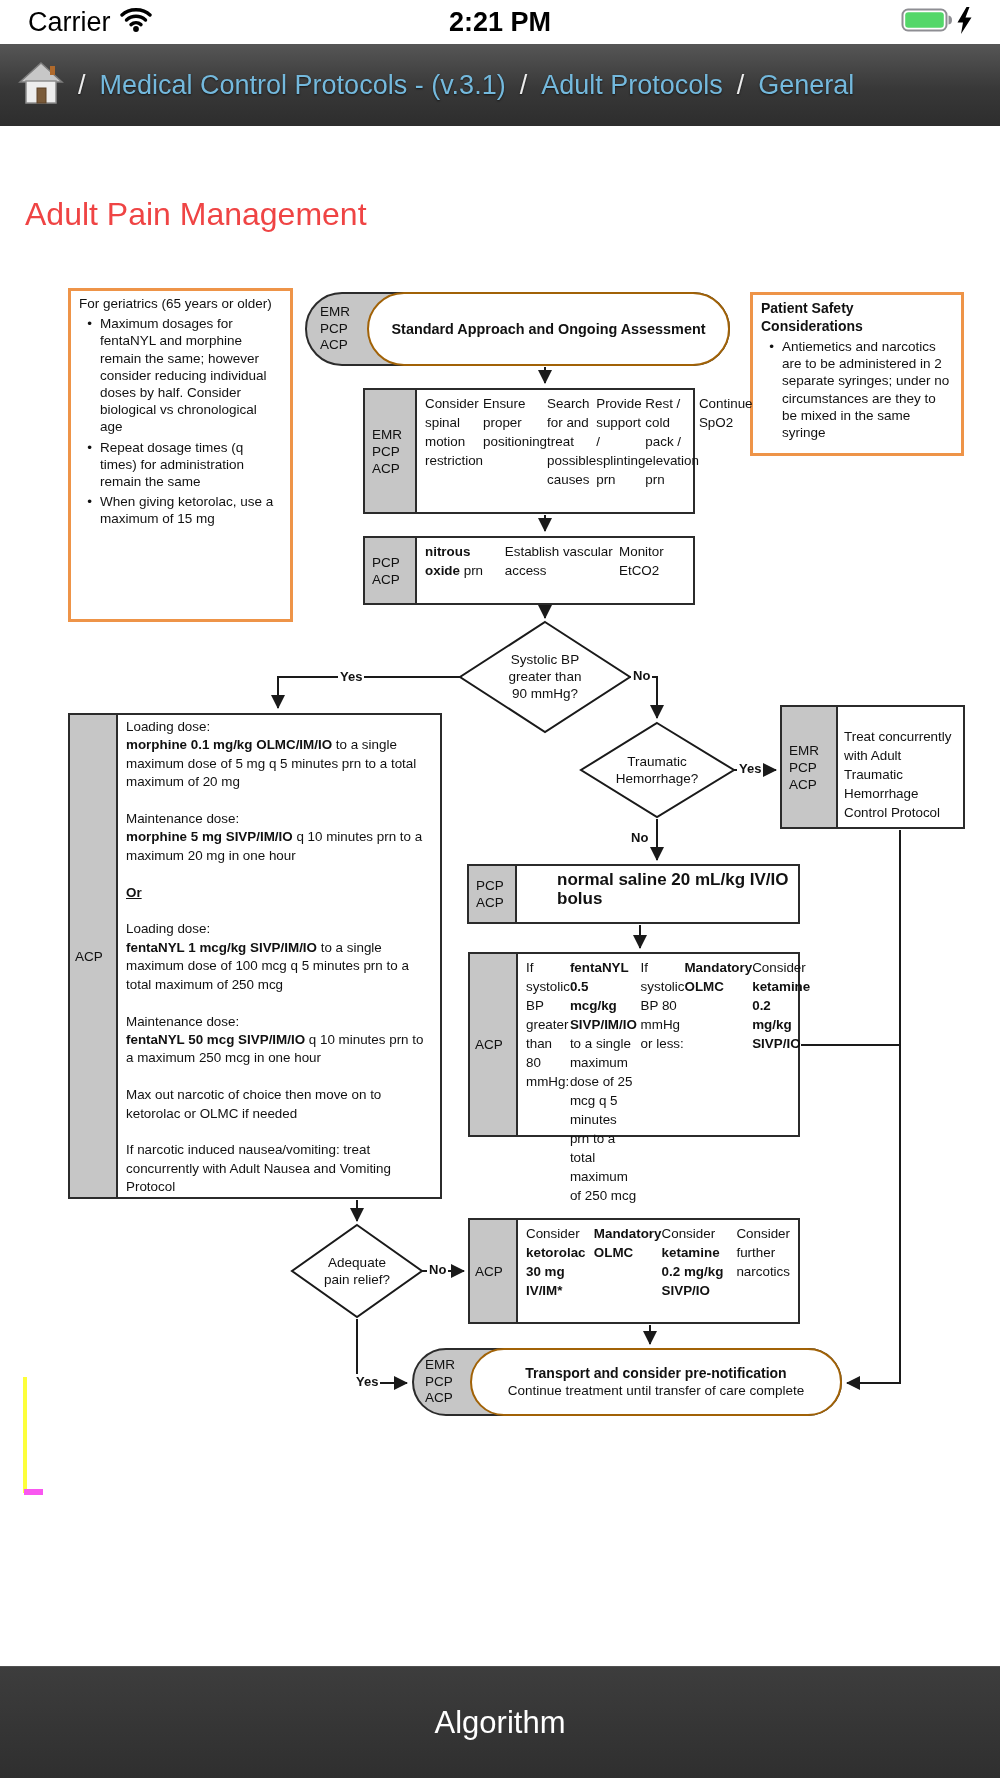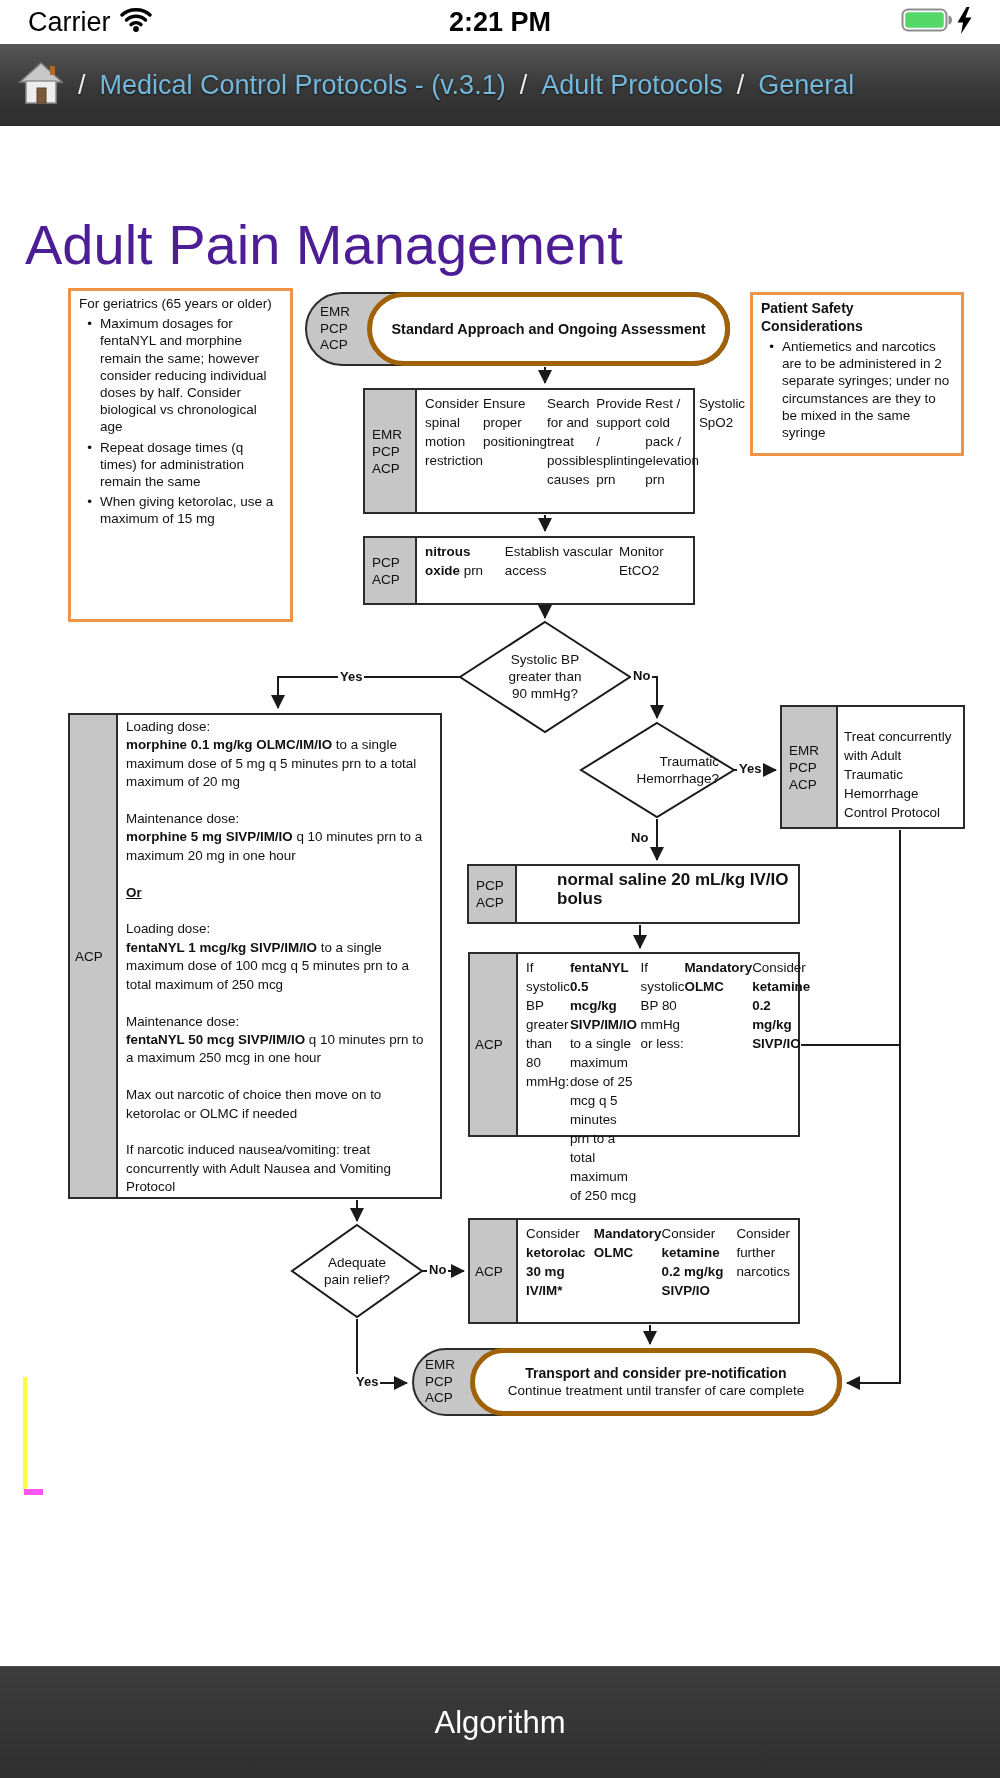--- a/index.html
+++ b/index.html
@@ -11,38 +11,38 @@
   .sb-left{display:flex;align-items:center;gap:9px;font-size:27px;color:#000;}
   .sb-time{position:absolute;left:0;right:0;text-align:center;font-size:27px;font-weight:bold;color:#000;}
   .sb-right{display:flex;align-items:center;gap:4px;z-index:1;}
   
   .crumbbar{position:absolute;left:0;top:44px;width:1000px;height:82px;
             background:linear-gradient(#565656,#383838 55%,#2d2d2d);
             display:flex;align-items:center;padding:0 18px;box-sizing:border-box;gap:14px;}
   .crumb-sep{color:#ededed;font-size:27px;text-shadow:0 1px 2px rgba(0,0,0,.6);}
   .crumb-link{color:#74b9dd;font-size:27px;text-decoration:none;text-shadow:0 1px 2px rgba(0,0,0,.65);cursor:pointer;}
   
-  .page-title{position:absolute;left:25px;top:176px;font-size:56px;font-weight:400;color:#4c1d95;line-height:1.1;}
+  .page-title{position:absolute;left:25px;top:176px;font-size:32px;font-weight:400;color:#ef4444;line-height:1.1;}
   
   .flow{position:absolute;left:0;top:0;width:1000px;height:1778px;}
   .connectors{position:absolute;left:0;top:0;pointer-events:none;}
   .fbox{position:absolute;border:2px solid #2b2b2b;background:#fff;display:flex;box-sizing:border-box;z-index:2;}
   .rolecell{background:#c6c6c6;border-right:2px solid #2b2b2b;flex:0 0 auto;display:flex;flex-direction:column;
             justify-content:center;padding-left:7px;font-size:13.5px;line-height:17px;box-sizing:border-box;}
   .content{flex:1;padding:4px 8px;font-size:13.4px;line-height:19px;text-align:left;}
   .content.vcenter{display:flex;flex-direction:row;justify-content:flex-start;}
   .ln{white-space:pre-wrap;}
   .ln.u{text-decoration:underline;}
   .safety{position:absolute;border:3px solid #EE9448;background:#fff;padding:4px 8px;box-sizing:border-box;
           font-size:13.5px;line-height:17.2px;z-index:2;}
   .safety .hd{font-weight:bold;font-size:14px;line-height:18px;}
   .bullet{display:flex;margin-top:3px;}
   .bullet .dot{flex:0 0 21px;text-align:center;}
   .stadium{position:absolute;background:#c6c6c6;border:2px solid #2b2b2b;border-radius:40px;box-sizing:border-box;z-index:2;}
-  .stadium .inner{position:absolute;top:-2px;bottom:-2px;right:-2px;background:#fff;border:5px solid #a16207;
+  .stadium .inner{position:absolute;top:-2px;bottom:-2px;right:-2px;background:#fff;border:2px solid #a16207;
                   border-radius:40px;display:flex;flex-direction:column;justify-content:center;align-items:center;
                   text-align:center;padding:0 12px;box-sizing:border-box;}
   .stadium .roles{position:absolute;left:0;top:0;bottom:0;display:flex;flex-direction:column;justify-content:center;
                   padding-left:13px;font-size:13.5px;line-height:16.5px;}
   .st-bold{font-weight:bold;font-size:14.4px;line-height:18px;}
   .st-norm{font-size:13.5px;line-height:18px;}
   .dtext{position:absolute;text-align:center;font-size:13.5px;line-height:17px;z-index:2;}
   .lbl{position:absolute;font-weight:bold;font-size:13px;background:#fff;padding:0 2px;z-index:3;line-height:15px;}
   .mark-y{position:absolute;left:23px;top:1377px;width:4px;height:116px;background:#FDFF3A;z-index:4;}
   .mark-m{position:absolute;left:24px;top:1489px;width:19px;height:6px;background:#F957F0;z-index:4;}
@@ -175,42 +175,42 @@
           <div class="ln">EMR</div>
           <div class="ln">PCP</div>
           <div class="ln">ACP</div>
         </div>
       <div class="content vcenter">
           <div class="ln">Consider spinal motion restriction</div>
           <div class="ln">Ensure proper positioning</div>
           <div class="ln">Search for and treat possible causes</div>
           <div class="ln">Provide support / splinting prn</div>
           <div class="ln">Rest / cold pack / elevation prn</div>
-          <div class="ln">Systolic SpO2</div>
+          <div class="ln">Continue SpO2</div>
         </div>
     </div>
 
     <div class="fbox" style="left:363px;top:536px;width:332px;height:69px;">
       <div class="rolecell" style="width:52px;">
           <div class="ln">PCP</div>
           <div class="ln">ACP</div>
         </div>
       <div class="content vcenter">
           <div class="ln"><b>nitrous oxide</b> prn</div>
           <div class="ln">Establish vascular access</div>
           <div class="ln">Monitor EtCO2</div>
         </div>
     </div>
 
     <div class="dtext" style="left:480px;top:651px;width:130px;">
         <div class="ln">Systolic BP</div>
         <div class="ln">greater than</div>
         <div class="ln">90 mmHg?</div>
       </div>
-    <div class="dtext" style="left:595px;top:753px;width:124px;text-align:right;">
+    <div class="dtext" style="left:595px;top:753px;width:124px;">
         <div class="ln">Traumatic</div>
         <div class="ln">Hemorrhage?</div>
       </div>
     <div class="dtext" style="left:295px;top:1254px;width:124px;">
         <div class="ln">Adequate</div>
         <div class="ln">pain relief?</div>
       </div>
 
     <span class="lbl" style="left:338px;top:669px;">Yes</span>
     <span class="lbl" style="left:631px;top:668px;">No</span>

